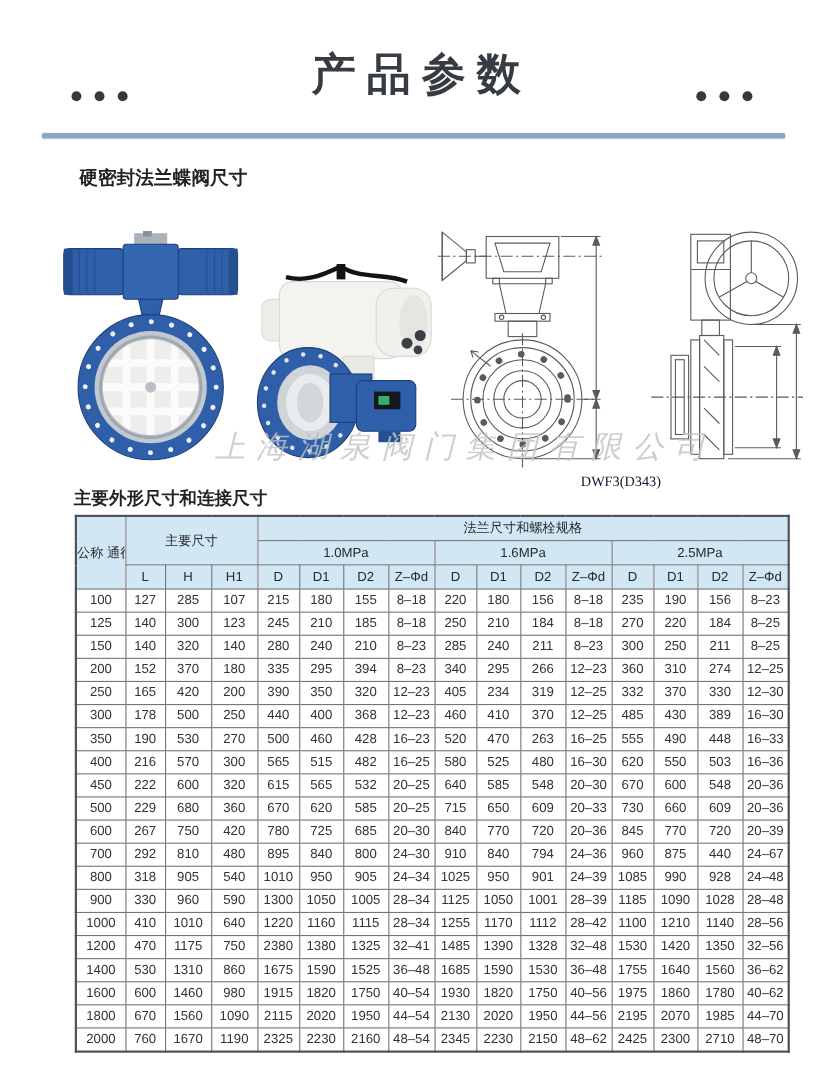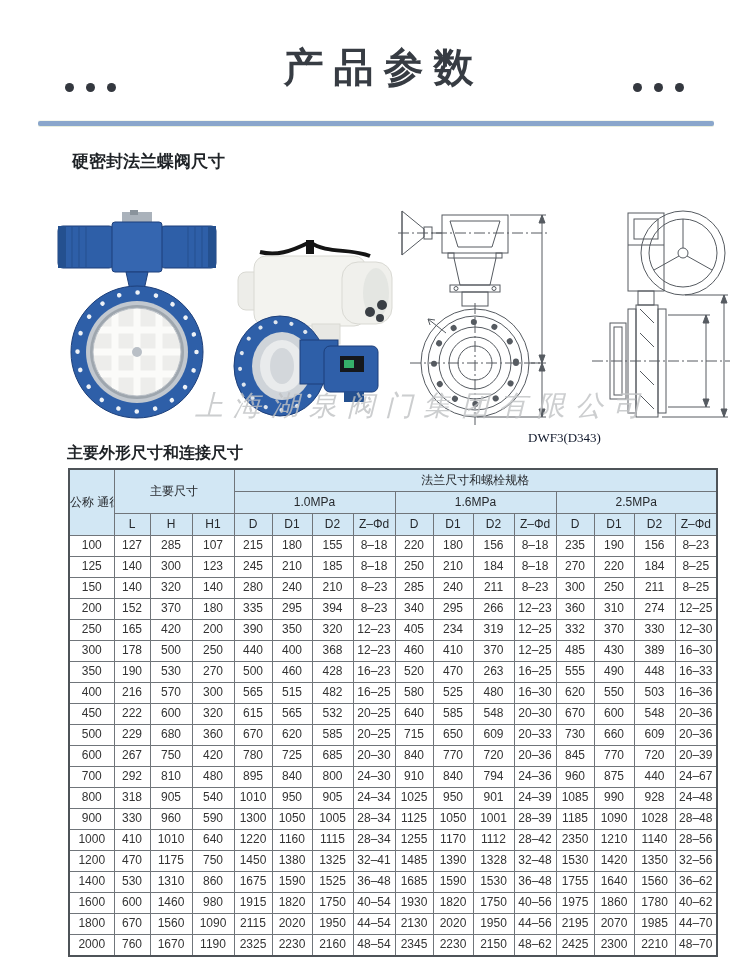--- a/index.html
+++ b/index.html
@@ -553,31 +553,31 @@
         <td>1010</td>
         <td>640</td>
         <td>1220</td>
         <td>1160</td>
         <td>1115</td>
         <td>28–34</td>
         <td>1255</td>
         <td>1170</td>
         <td>1112</td>
         <td>28–42</td>
-        <td>2350</td>
+        <td>1100</td>
         <td>1210</td>
         <td>1140</td>
         <td>28–56</td>
       </tr>
       <tr>
         <td>1200</td>
         <td>470</td>
         <td>1175</td>
         <td>750</td>
-        <td>1450</td>
+        <td>2380</td>
         <td>1380</td>
         <td>1325</td>
         <td>32–41</td>
         <td>1485</td>
         <td>1390</td>
         <td>1328</td>
         <td>32–48</td>
         <td>1530</td>
         <td>1420</td>
         <td>1350</td>
@@ -645,17 +645,17 @@
         <td>2325</td>
         <td>2230</td>
         <td>2160</td>
         <td>48–54</td>
         <td>2345</td>
         <td>2230</td>
         <td>2150</td>
         <td>48–62</td>
         <td>2425</td>
         <td>2300</td>
-        <td>2210</td>
+        <td>2710</td>
         <td>48–70</td>
       </tr>
     </tbody>
 </table>
 
 </body></html>

